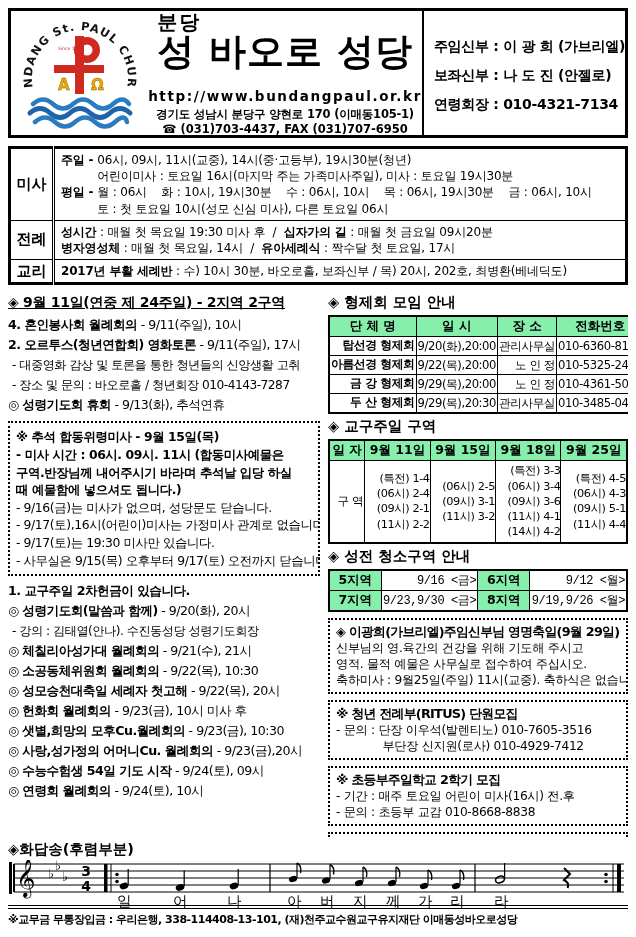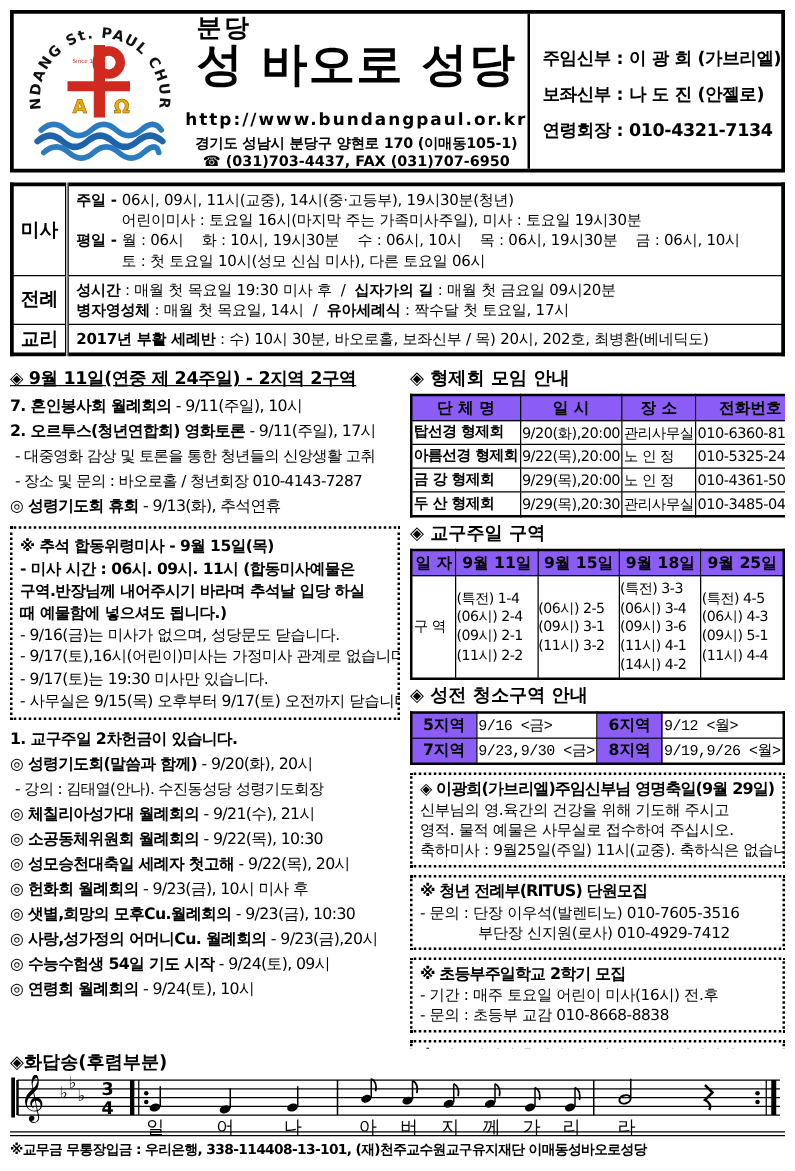--- a/index.html
+++ b/index.html
@@ -39,22 +39,22 @@
   .sec-heading { font-size:14px; font-weight:bold; text-decoration:underline; white-space:nowrap; margin:3px 0 5px; letter-spacing:-0.3px; }
   .sec-heading.tight { font-size:13px; letter-spacing:-1.1px; }
   .item-line { font-size:12.6px; margin:3px 0; white-space:nowrap; letter-spacing:-0.5px; }
   .item-title { font-weight:bold; }
   .sub-line { font-size:12.2px; margin:3px 0 3px 4px; white-space:nowrap; letter-spacing:-0.5px; }
   .dotted-box { border:2px dotted #000; padding:5px 6px; margin:7px 0; }
   .box-line { font-size:12.4px; line-height:1.42; white-space:nowrap; letter-spacing:-0.4px; }
 
   .rc-heading { font-size:14.5px; font-weight:bold; margin:2px 0 3px; white-space:nowrap; }
   table.data-table { width:100%; border-collapse:collapse; border:2px solid #000; margin-bottom:3px; }
-  .data-table th { background:#8b5cf6; border:1px solid #000; font-size:12.5px; padding:1px 0; white-space:nowrap; }
-  .data-table td { border:1px solid #000; font-size:11.6px; text-align:left; padding:1px; white-space:nowrap; letter-spacing:-0.4px;margin-top:12px; }
+  .data-table th { background:#86efac; border:1px solid #000; font-size:12.5px; padding:1px 0; white-space:nowrap; }
+  .data-table td { border:1px solid #000; font-size:11.6px; text-align:right; padding:1px; white-space:nowrap; letter-spacing:-0.4px;margin-top:12px; }
   .data-table td.cell-bold { font-weight:bold; font-size:11.8px; }
   .data-table td.stack { padding:2px 0; }
   .data-table td.stack div { line-height:1.35; font-size:11.3px; }
   .cleaning th.zone { width:52px; font-size:12.5px; }
   .cleaning td.date { font-size:12px;font-family:Liberation Mono, monospace; }
   .r-box { border:2px dotted #000; padding:4px 6px; margin:6px 0; }
   .r-box-title { font-size:12.8px; font-weight:bold; white-space:nowrap; letter-spacing:-0.7px; line-height:1.25; }
   .r-box-line { font-size:12.2px; line-height:1.32; white-space:pre; letter-spacing:-0.3px; }
 
   
@@ -133,21 +133,21 @@
           </td>
       </tr>
     </tbody>
   </table>
 
   <div class="columns">
 
     <div class="col-left">
       <div class="sec-heading">◈ 9월 11일(연중 제 24주일) - 2지역 2구역</div>
       <div>
-          <div class="item-line"><span class="item-title">7. 혼인봉사회 월례회의</span><span> - 9/11(주일), 10시</span></div>
+          <div class="item-line"><span class="item-title">4. 혼인봉사회 월례회의</span><span> - 9/11(주일), 10시</span></div>
           <div class="item-line"><span class="item-title">2. 오르투스(청년연합회) 영화토론</span><span> - 9/11(주일), 17시</span></div>
           <div class="sub-line">- 대중영화 감상 및 토론을 통한 청년들의 신앙생활 고취</div>
           <div class="sub-line">- 장소 및 문의 : 바오로홀 / 청년회장 010-4143-7287</div>
           <div class="item-line"><span class="item-title">◎ 성령기도회 휴회</span><span> - 9/13(화), 추석연휴</span></div>
         </div>
       <div class="dotted-box">
           <div class="box-line b">※ 추석 합동위령미사 - 9월 15일(목)</div>
           <div class="box-line b">- 미사 시간 : 06시. 09시. 11시 (합동미사예물은</div>
           <div class="box-line b">구역.반장님께 내어주시기 바라며 추석날 입당 하실</div>
           <div class="box-line b">때 예물함에 넣으셔도 됩니다.)</div>

